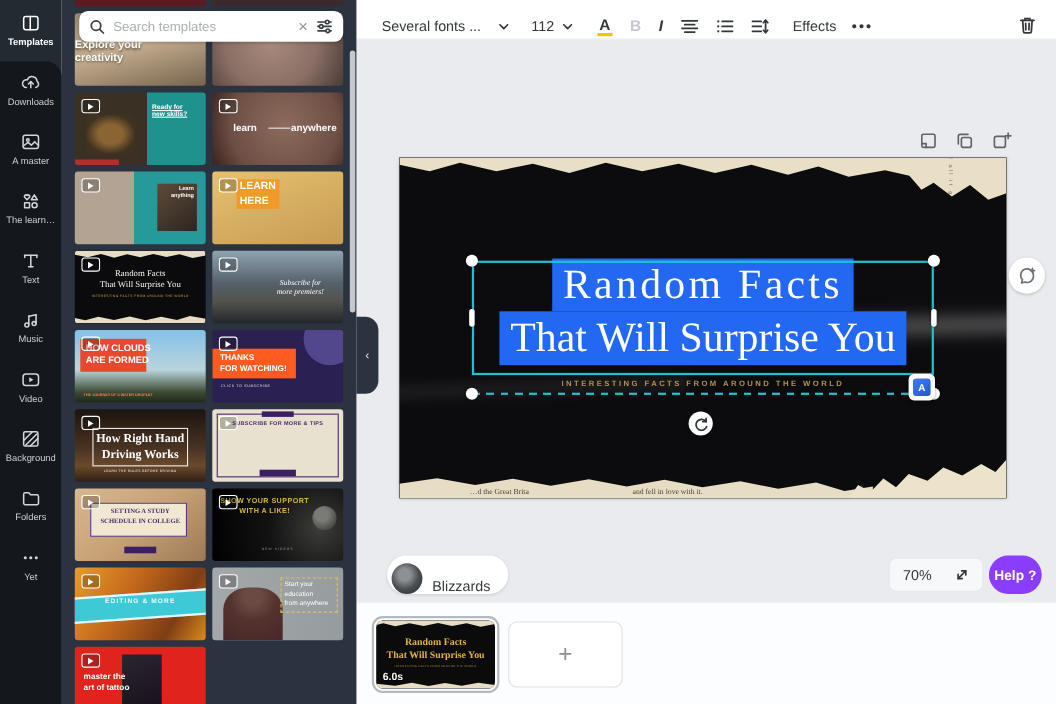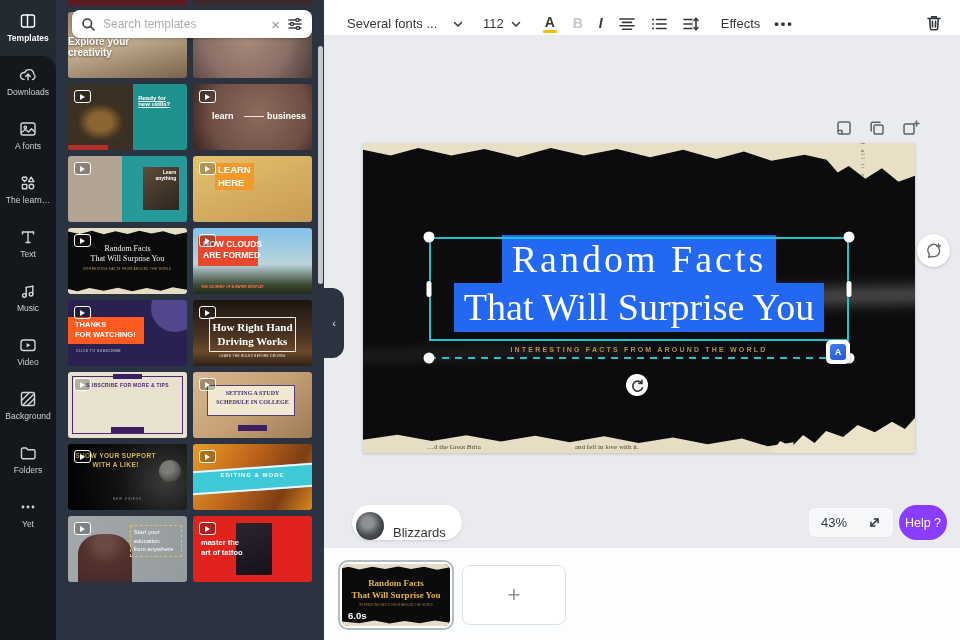--- a/index.html
+++ b/index.html
@@ -149,21 +149,21 @@
   #comment-btn{position:absolute;left:593px;top:198px;width:33px;height:33px;border-radius:50%;background:#fff;box-shadow:0 1px 3px rgba(0,0,0,.2);display:flex;align-items:center;justify-content:center;cursor:pointer}
   #comment-btn svg{stroke:#6b7075;fill:none;stroke-width:1.5;stroke-linecap:round;stroke-linejoin:round}
 
   
   #doc-pill{position:absolute;left:28px;top:469px;height:35px;background:#fff;border-radius:18px;box-shadow:0 1px 3px rgba(0,0,0,.12);display:flex;align-items:flex-end;gap:9px;padding:0 16px 0 4px;cursor:pointer}
   #avatar{width:28px;height:28px;border-radius:50%;background:radial-gradient(circle at 42% 38%,#8d9094 0 22%,#4a4d50 55%,#26282b 100%)}
   #doc-name{font-size:13px;color:#33373b}
   #zoom-box{position:absolute;left:484px;top:471px;width:86px;height:31px;background:#f7f8f9;border:1px solid #e6e8eb;border-radius:7px;display:flex;align-items:center;justify-content:space-between;padding:0 12px;cursor:pointer}
   #zoom-label{font-size:13px;color:#33373b}
   #zoom-box svg{stroke:#33373b;fill:none;stroke-width:1.5;stroke-linecap:round;stroke-linejoin:round}
-  #help-btn{position:absolute;left:575px;top:469px;width:48px;height:35px;background:#8b3dff;border-radius:18px;color:#fff;font-size:12.5px;font-weight:normal;display:flex;align-items:center;justify-content:center;cursor:pointer}
+  #help-btn{position:absolute;left:575px;top:469px;width:48px;height:35px;background:#8b3dff;border-radius:18px;color:#fff;font-size:12.5px;font-weight:bold;display:flex;align-items:center;justify-content:center;cursor:pointer}
 
   
   #timeline{position:absolute;left:324px;top:547px;width:636px;height:93px;background:#fcfdfe;border-top:1px solid #ebedef;z-index:5}
   #page-thumb{position:absolute;left:16px;top:14px;width:112px;height:66px;border-radius:8px;background:#0b0b0c;border:2px solid #fff;outline:2px solid #b4bac0;overflow:hidden;cursor:pointer}
   #page-thumb .ptop{position:absolute;left:0;top:0;right:0;height:6px;background:#e7ddc4;clip-path:polygon(0 0,100% 0,100% 55%,88% 95%,76% 45%,64% 85%,52% 40%,40% 85%,28% 45%,16% 90%,6% 45%,0 70%)}
   #page-thumb .pbot{position:absolute;left:0;bottom:0;right:0;height:6px;background:#e7ddc4;clip-path:polygon(0 100%,100% 100%,100% 45%,86% 10%,72% 55%,58% 15%,44% 60%,30% 10%,16% 55%,0 25%)}
   #thumb-title{position:absolute;left:0;right:0;top:13px;text-align:center;color:#e3b341;font-family:"Liberation Serif",serif;font-weight:bold;font-size:9px;line-height:1.35;white-space:pre-line}
   #thumb-sub{position:absolute;left:0;right:0;top:40px;text-align:center;color:#9d8340;font-size:2.6px;letter-spacing:.3px}
   #thumb-duration{position:absolute;left:6px;bottom:5px;color:#fff;font-size:9.5px;font-weight:bold;text-shadow:0 1px 2px rgba(0,0,0,.8)}
   #add-page-tile{position:absolute;left:138px;top:17px;width:104px;height:60px;background:#fff;border:1px solid #dcdfe3;border-radius:8px;display:flex;align-items:center;justify-content:center;cursor:pointer}
@@ -194,21 +194,21 @@
     <span class="sb-label">Downloads</span>
   </div>
   <div class="sb-item" style="position:relative;z-index:2">
     <span class="sb-icon">
         <svg width="20" height="20" viewBox="0 0 20 20">
           <rect x="3" y="4" width="14" height="12" rx="2"></rect>
           <circle cx="7.3" cy="8.3" r="1.2"></circle>
           <polyline points="3.5,13.5 7.5,10.5 10.5,13 13.5,9.8 16.5,12.8"></polyline>
         </svg>
       </span>
-    <span class="sb-label">A fonts</span>
+    <span class="sb-label">A master</span>
   </div>
   <div class="sb-item" style="position:relative;z-index:2">
     <span class="sb-icon">
         <svg width="20" height="20" viewBox="0 0 20 20">
           <path d="M6.6 8.6 L4.6 6.6 A1.4 1.4 0 0 1 6.6 4.6 A1.4 1.4 0 0 1 8.6 6.6 Z"></path>
           <polygon points="13.2,4.2 15.9,8.6 10.5,8.6"></polygon>
           <rect x="4.4" y="11.4" width="4.4" height="4.4"></rect>
           <circle cx="13.4" cy="13.6" r="2.3"></circle>
         </svg>
       </span>
@@ -293,39 +293,44 @@
       </div>
 
     <div class="cell t4">
         <span class="play-badge"></span>
         <span class="cap">Ready for
 new skills?</span>
       </div>
     <div class="cell t5">
         <span class="play-badge"></span>
         <span class="cap">learn</span>
-        <span class="sub">business</span>
+        <span class="sub">anywhere</span>
       </div>
 
     <div class="cell t6">
         <span class="play-badge"></span>
         <span class="cap">Learn
 anything</span>
       </div>
     <div class="cell t7">
         <span class="play-badge"></span>
         <span class="cap">LEARN
 HERE</span>
       </div>
 
     <div class="cell t8">
         <span class="play-badge"></span>
         <span class="cap">Random Facts
 That Will Surprise You</span>
         <span class="sub">INTERESTING FACTS FROM AROUND THE WORLD</span>
+      </div>
+    <div class="cell t9">
+        <span class="play-badge"></span>
+        <span class="cap">Subscribe for
+more premiers!</span>
       </div>
 
     <div class="cell t10">
         <span class="play-badge"></span>
         <span class="cap">HOW CLOUDS
 ARE FORMED</span>
         <span class="sub">THE JOURNEY OF A WATER DROPLET</span>
       </div>
     <div class="cell t11">
         <span class="play-badge"></span>
@@ -557,21 +562,21 @@
           <line x1="11.6" y1="4" x2="15.6" y2="4"></line>
         </svg>
       </span>
   </div>
 
   <div id="doc-pill">
     <span id="avatar"></span>
     <span id="doc-name">Blizzards</span>
   </div>
   <div id="zoom-box">
-    <span id="zoom-label">43%</span>
+    <span id="zoom-label">70%</span>
     <span>
         <svg width="13" height="13" viewBox="0 0 13 13">
           <line x1="3" y1="10" x2="10" y2="3"></line>
           <polyline points="6.2,3 10,3 10,6.8"></polyline>
           <polyline points="3,6.2 3,10 6.8,10"></polyline>
         </svg>
       </span>
   </div>
   <div id="help-btn">
       <span>Help ?</span>

